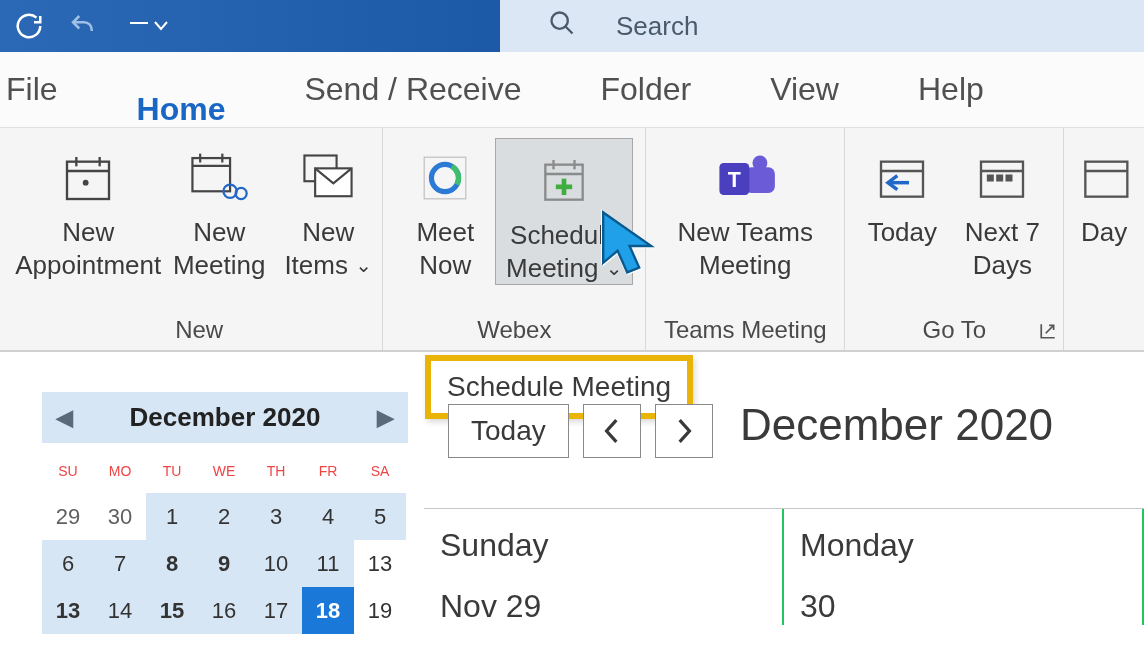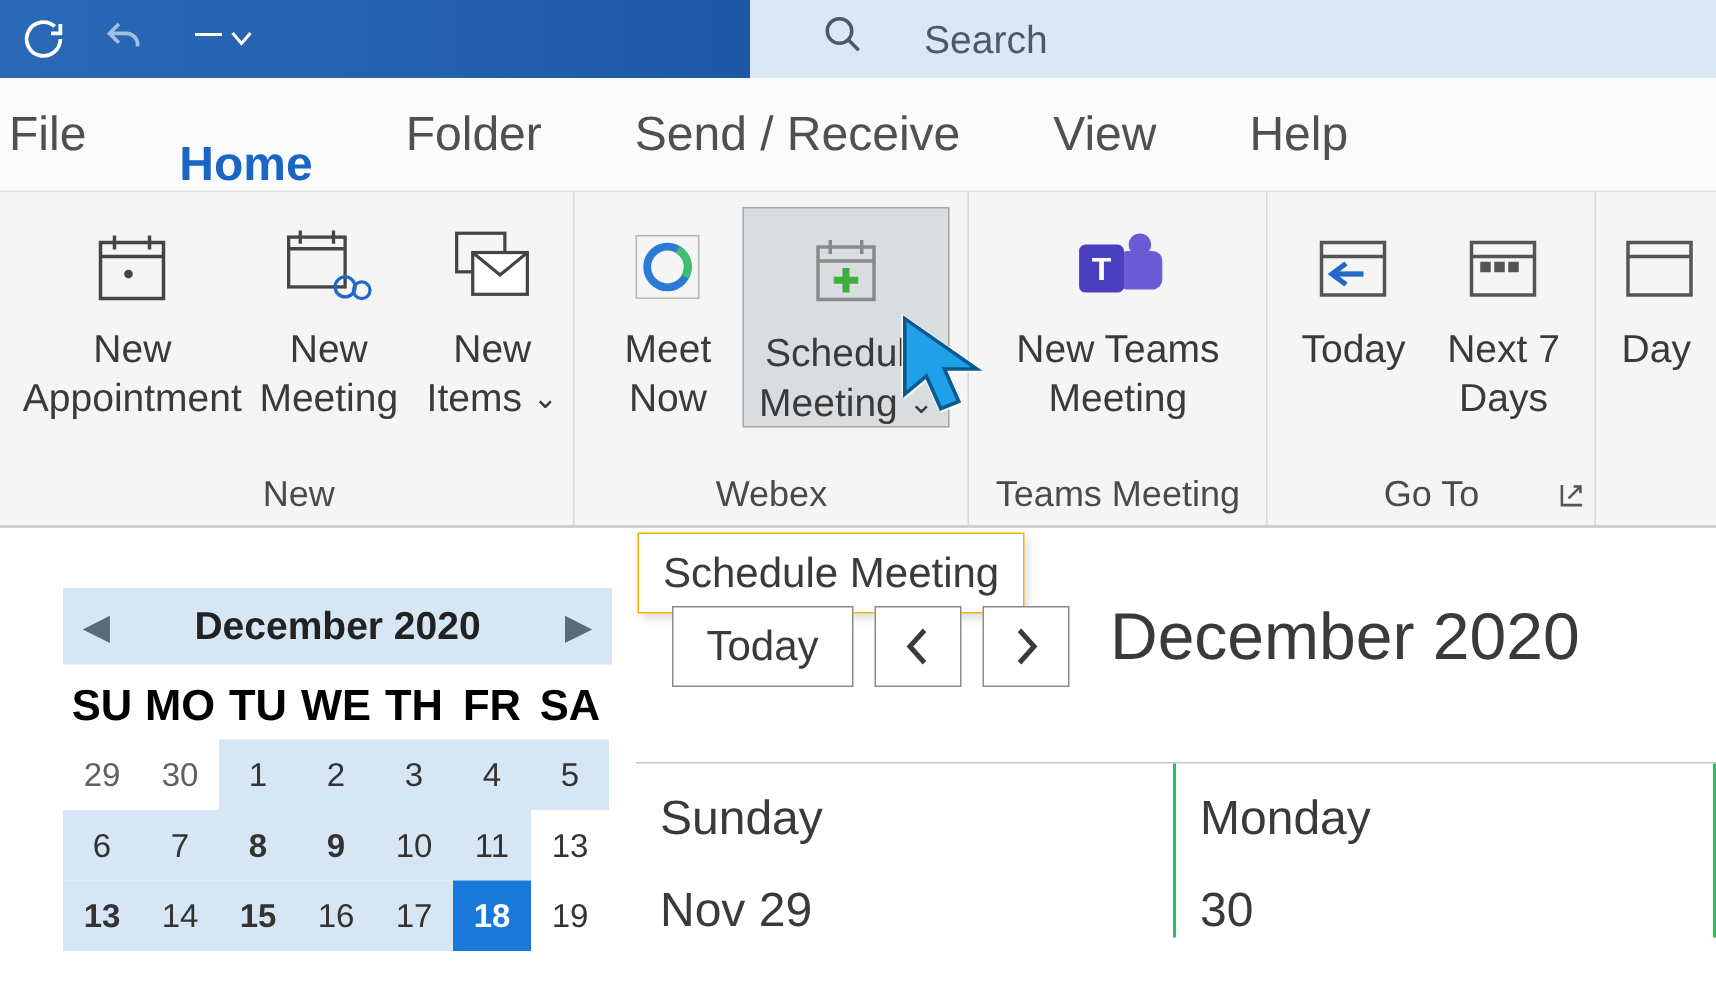--- a/index.html
+++ b/index.html
@@ -53,21 +53,21 @@
   }
   .searchbox .txt {
     margin-left: 68px;
   }
 
   
   .tabs {
     height: 76px;
     display: flex;
     align-items: center;
-    gap: 58px;
+    gap: 75px;
     padding-left: 4px;
     font-size: 32px;
     position: relative;
     border-bottom: 1px solid #e0e0e0;
     background: #fbfbfb;
   }
   .tab {
     color: #505050;
     padding: 0 2px;
     cursor: pointer;
@@ -183,23 +183,23 @@
     cursor: pointer;
   }
   .minical table {
     border-collapse: collapse;
     margin-top: 6px;
     margin-left: 2px;
   }
   .minical th {
     width: 52px;
     height: 44px;
-    font-size: 29px;
-    font-weight: 700;
-    color: #000000;
+    font-size: 14px;
+    font-weight: 400;
+    color: #ef4444;
   }
   .minical td {
     width: 52px;
     height: 47px;
     text-align: center;
     font-size: 22px;
     color: #333;
   }
   .minical .shade { background: #d7e6f5; }
   .minical .bold { font-weight: 700; }
@@ -243,21 +243,21 @@
     align-items: center;
     justify-content: center;
   }
   .navbtn.today-btn { padding: 0 22px; font-size: 28px;}
   .navbtn.arrow { width: 58px; }
   .tooltip {
     position: absolute;
     left: 5px;
     top: 3px;
     background: #fff;
-    border: 1px solid #eab308;
+    border: 6px solid #eab308;
     padding: 10px 16px;
     font-size: 28px;
     color: #3a3a3a;
     box-shadow: 2px 3px 6px rgba(0,0,0,0.15);
   }
   .heading-month {
     position: absolute;
     left: 320px;
     top: 48px;
     font-size: 44px;
@@ -329,22 +329,22 @@
           <line x1="15" y1="15" x2="21" y2="21"></line>
       </svg>
     </span>
     <span class="txt">Search</span>
   </div>
 </div>
 
 <div class="tabs">
   <div class="tab">File</div>
   <div class="tab active">Home</div>
+  <div class="tab">Send / Receive</div>
   <div class="tab">Folder</div>
-  <div class="tab">Send / Receive</div>
   <div class="tab">View</div>
   <div class="tab">Help</div>
 </div>
 
 <div class="ribbon">
 
   <div class="group" style="width:385px; padding-left:16px;">
     <div class="group-buttons">
       <div class="rbtn" style="margin-left:-4px; width:150px;">
         <div class="iconbox">

